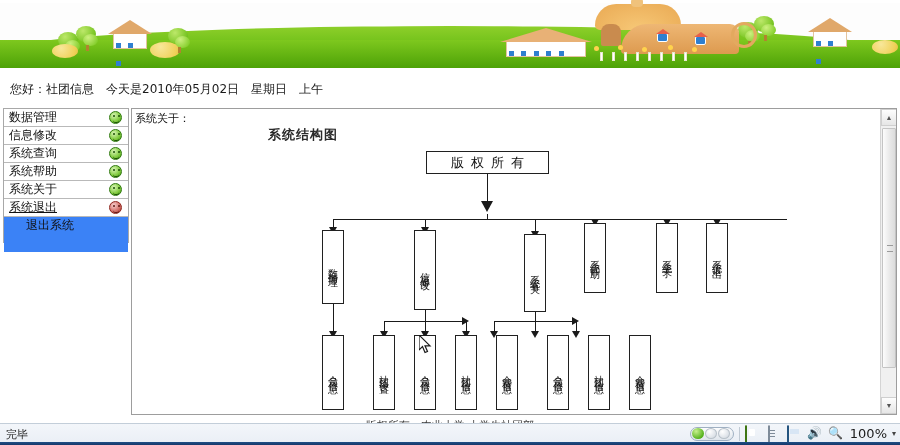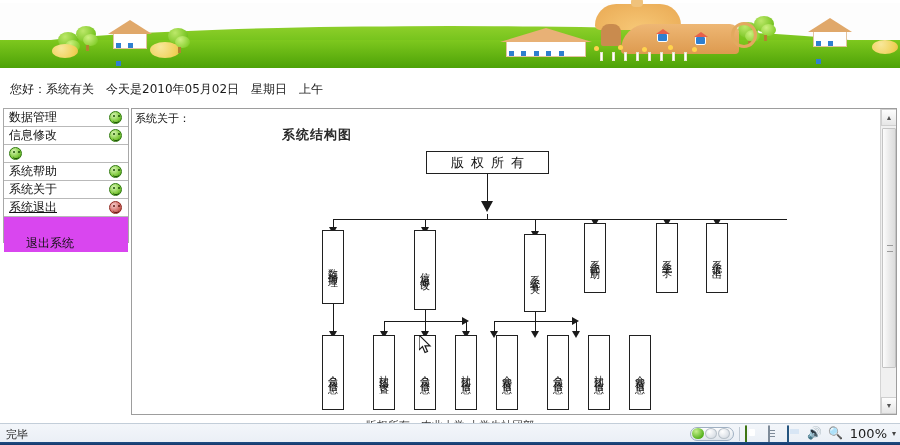--- a/index.html
+++ b/index.html
@@ -191,43 +191,43 @@
     border-radius: 0 0 6px 6px;
   }
   .menu-icon.red {
     background: radial-gradient(circle at 35% 30%, #f8d0cf 0%, #d06d66 60%, #9e2b23 100%);
     border-color: #8e241c;
   }
   .menu-icon.red::before, .menu-icon.red::after { border-color:#5e1a14; background:#5e1a14; box-shadow: 5px 0 0 #5e1a14; }
   .menu-icon.red::after { background: transparent; box-shadow:none; }
   .submenu {
     height: 35px;
-    display: flex; align-items: flex-end;
+    display: flex; align-items: flex-start;
     padding-left: 22px;
     font-size: 12px; color: #111;
     font-family: "DejaVu Sans", sans-serif;
-    background: #d946ef;
+    background: #3b82f6;
     cursor: pointer;
   }
 
   
   .content {
     position: absolute; left: 131px; top: 108px;
     width: 766px; height: 307px;
     border: 1px solid #9d9d9d;
     background: #ffffff;
     overflow: hidden;
   }
   .content-head {
     position: absolute; left: 3px; top: 2px;
     font-size: 11px; color: #111;
     font-family: "DejaVu Sans", sans-serif;
   }
   .diagram-title {
-    position: absolute; left: 150px; top: 17px;
+    position: absolute; left: 136px; top: 17px;
     font-size: 13px; font-weight: bold; color: #2a2a2a;
     letter-spacing: 1px;
     font-family: "DejaVu Sans", sans-serif;
   }
 
   
   .vscroll {
     position: absolute; right: 0; top: 0;
     width: 16px; height: 305px;
     background: #f0f0f0;
@@ -457,32 +457,33 @@
     <div class="fence" style="left:672px; top:52px;"></div>
     <div class="fence" style="left:684px; top:52px;"></div>
     <div class="flower" style="left:594px; top:46px;"></div>
     <div class="flower" style="left:618px; top:45px;"></div>
     <div class="flower" style="left:642px; top:47px;"></div>
     <div class="flower" style="left:668px; top:45px;"></div>
     <div class="flower" style="left:692px; top:47px;"></div>
 
   </div>
 
-  <div class="greeting">您好：系统有关　今天是2010年05月02日　星期日　上午</div>
+  <div class="greeting">您好：社团信息　今天是2010年05月02日　星期日　上午</div>
 
   <div class="sidebar">
     <div class="menu-item">
       <span class="lbl">数据管理</span>
       <span class="menu-icon"></span>
     </div>
     <div class="menu-item">
       <span class="lbl">信息修改</span>
       <span class="menu-icon"></span>
     </div>
     <div class="menu-item">
+      <span class="lbl">系统查询</span>
       <span class="menu-icon"></span>
     </div>
     <div class="menu-item">
       <span class="lbl">系统帮助</span>
       <span class="menu-icon"></span>
     </div>
     <div class="menu-item">
       <span class="lbl">系统关于</span>
       <span class="menu-icon"></span>
     </div>

